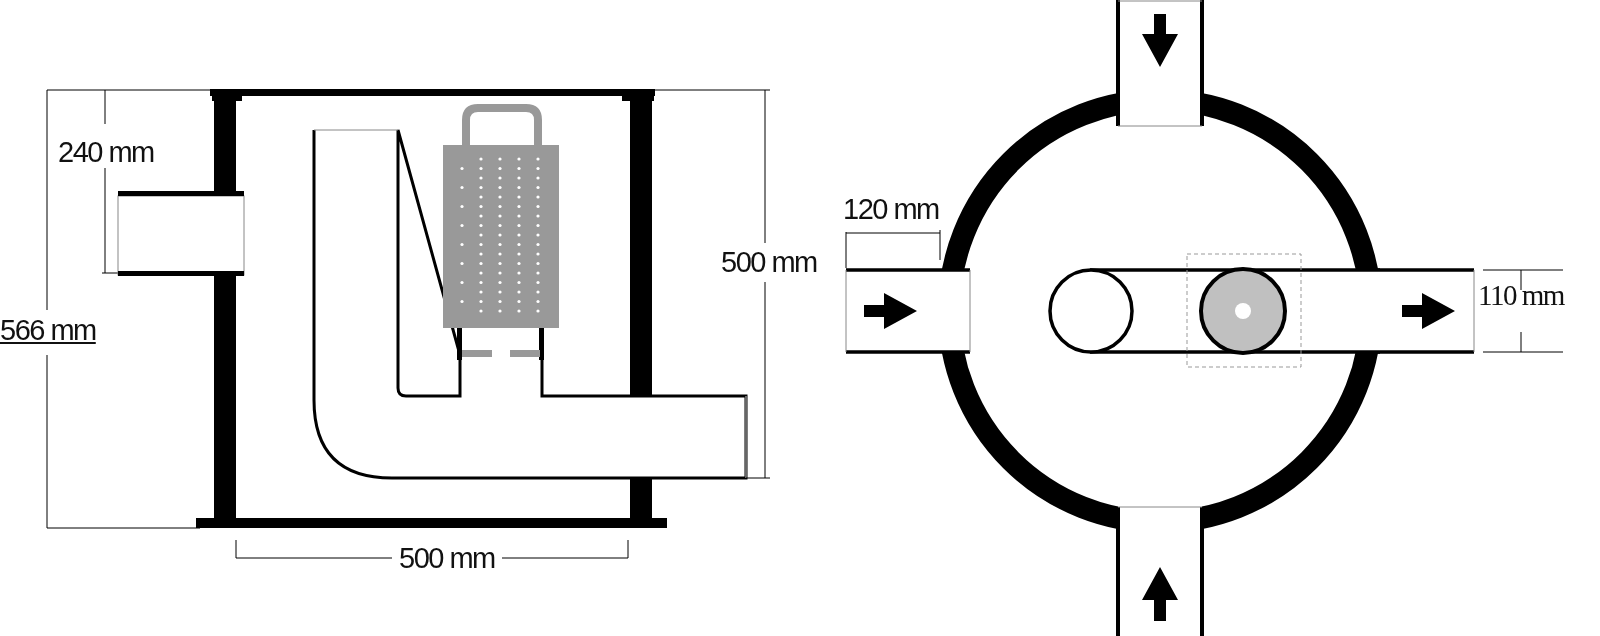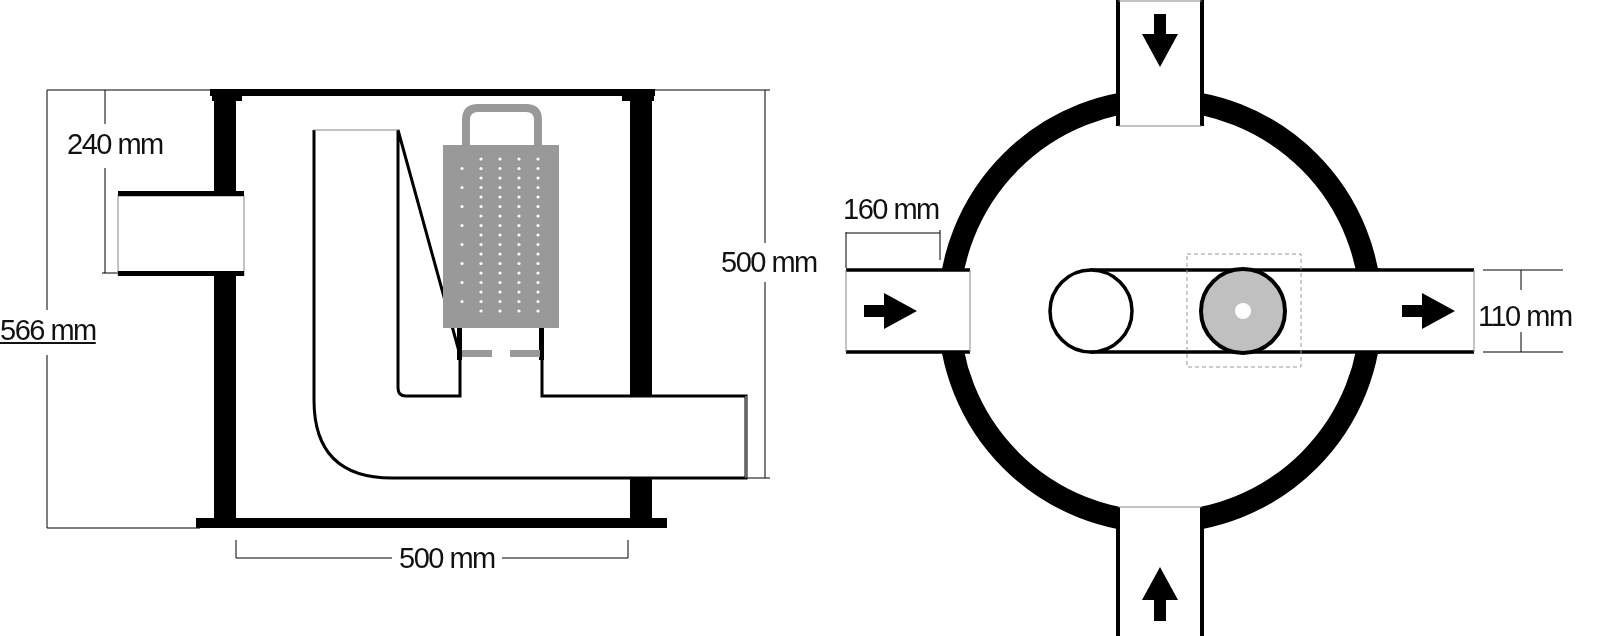--- a/index.html
+++ b/index.html
@@ -208,18 +208,18 @@
 
     <g stroke="#000" stroke-width="1">
       <line x1="1483" y1="270" x2="1563" y2="270"></line>
       <line x1="1483" y1="352" x2="1563" y2="352"></line>
       <line x1="1521" y1="270" x2="1521" y2="290"></line>
       <line x1="1521" y1="332" x2="1521" y2="352"></line>
     </g>
   </g>
 </svg>
 
-<div class="lbl" style="left:58px;top:130px;margin-left:9px;">240 mm</div>
+<div class="lbl" style="left:58px;top:138px;">240 mm</div>
 <div class="lbl" style="left:0px;top:316px;text-decoration:underline;">566 mm</div>
 <div class="lbl" style="left:721px;top:248px;">500 mm</div>
 <div class="lbl" style="left:399px;top:544px;">500 mm</div>
-<div class="lbl" style="left:843px;top:195px;">160 mm</div>
-<div class="lbl" style="left:1478px;top:302px;background:transparent;">110 mm</div>
+<div class="lbl" style="left:843px;top:195px;">120 mm</div>
+<div class="lbl" style="left:1478px;top:281px;background:transparent;font-family:Liberation Serif, serif;">110 mm</div>
 
 </body></html>

